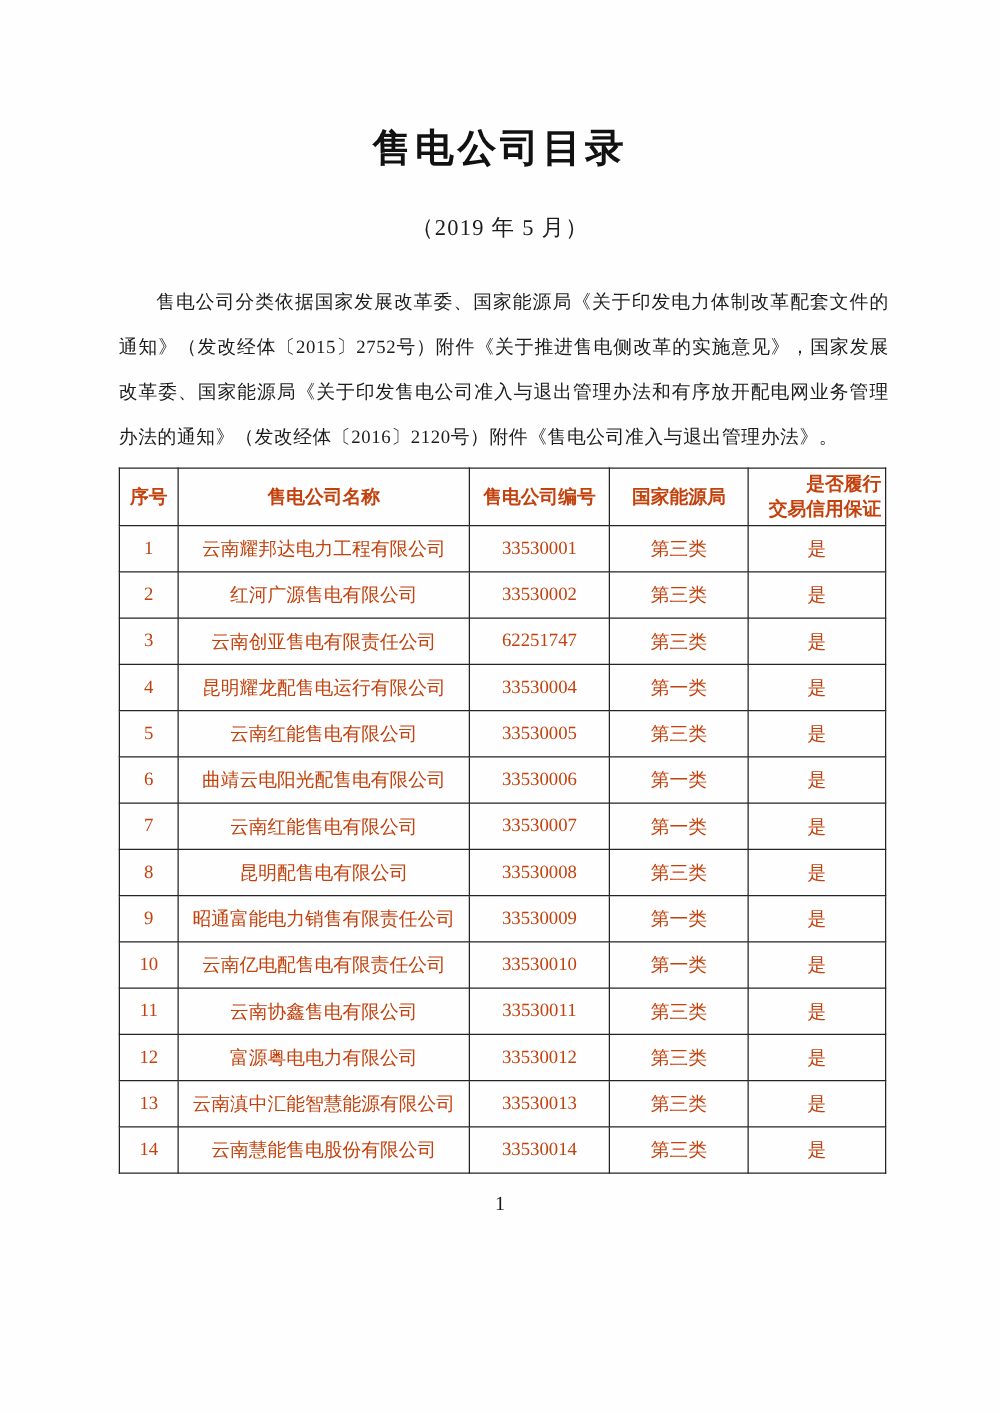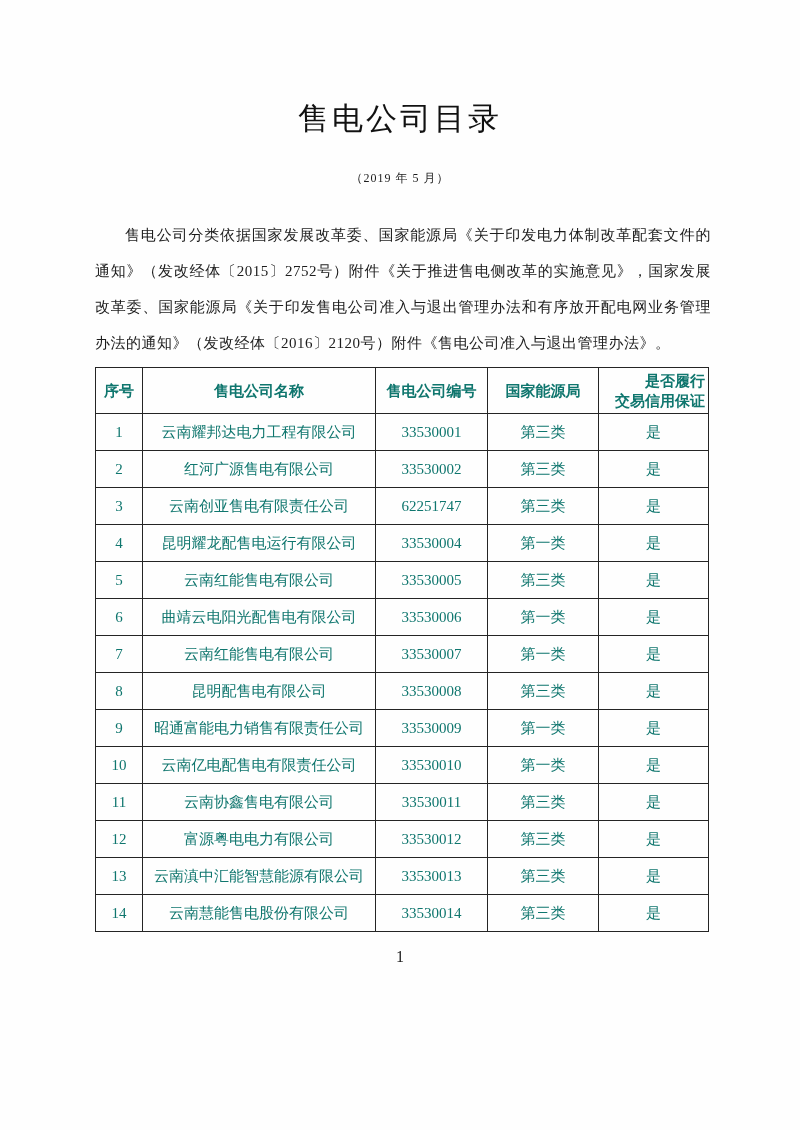--- a/index.html
+++ b/index.html
@@ -18,49 +18,49 @@
   .page {
     position: relative;
     width: 800px;
     height: 1130px;
     background: #fefefe;
   }
   .doc-title {
     padding-top: 98px;
     text-align: center;
     font-size: 31px;
-    font-weight: normal;
+    font-weight: bold;
     letter-spacing: 3px;
     color: #111111;
   }
   .doc-subtitle {
     margin-top: 30px;
     text-align: center;
-    font-size: 12px;
+    font-size: 18px;
     letter-spacing: 1px;
     color: #1c1c1c;
   }
   .doc-paragraph {
     width: 616px;
     margin: 30px 0 0 95px;
     font-size: 15px;
     line-height: 36px;
     text-align: justify;
     text-justify: inter-character;
     text-indent: 2em;
     letter-spacing: 0.5px;
     color: #1c1c1c;
   }
   table.company-table {
     width: 613px;
     margin: 6px 0 0 95px;
     border-collapse: collapse;
     table-layout: fixed;
     font-size: 15px;
-    color: #0f766e;
+    color: #c2410c;
   }
   table.company-table th,
   table.company-table td {
     border: 1.5px solid #242424;
     text-align: center;
     vertical-align: middle;
     padding: 2px 3px;
     overflow: hidden;
   }
   table.company-table th {

